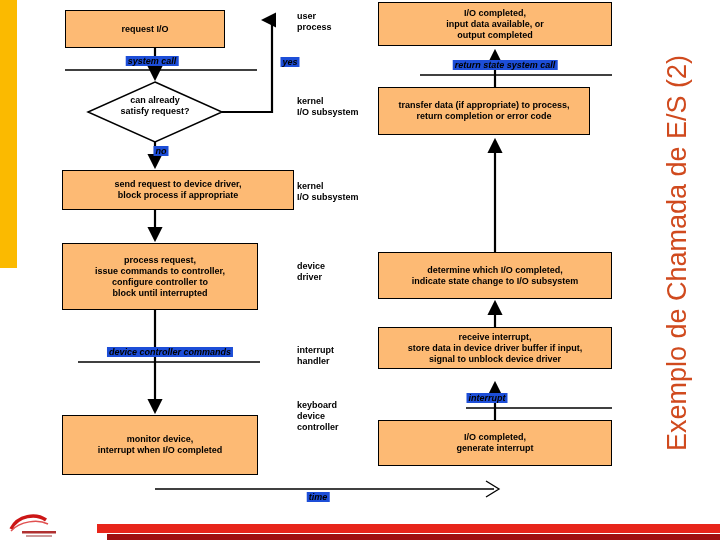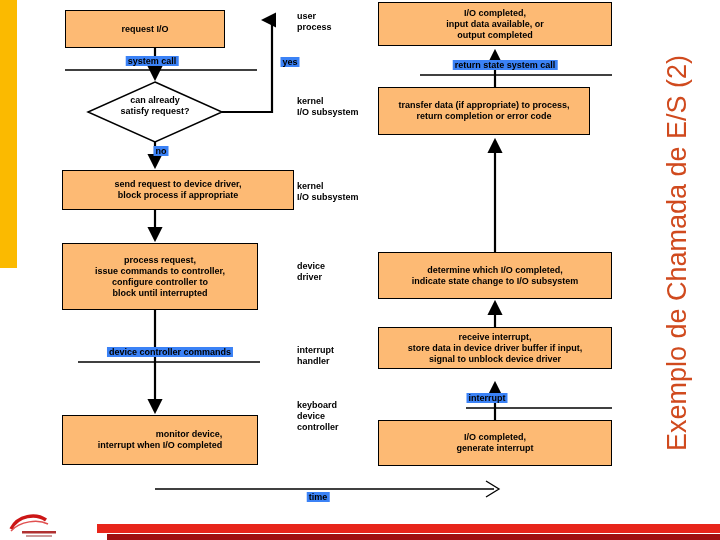--- a/index.html
+++ b/index.html
@@ -24,21 +24,21 @@
     line-height:11px; white-space:pre-line; color:#000;
   }
   .lane-label {
     position:absolute; font-size:9px; font-weight:bold; line-height:11px;
     white-space:pre-line; color:#000; text-align:left;
   }
   .edge-label {
     position:absolute; transform:translateX(-50%); font-size:9px; font-weight:bold;
     line-height:11px; color:#000; white-space:nowrap;
   }
-  .edge-label span { background:#3b82f6; padding:0 2px; }
+  .edge-label span { background:#1d4ed8; padding:0 2px;font-style:italic; }
   .footer-bar-1 { position:absolute; left:97px; top:524px; width:623px; height:9px; background:#e8251a; }
   .footer-bar-2 { position:absolute; left:107px; top:534px; width:613px; height:6px; background:#a01010; }
   .logo { position:absolute; left:8px; top:511px; }
 </style>
 </head>
 <body>
 
 <div class="slide">
 
   <div class="left-bar"></div>
@@ -72,21 +72,21 @@
     <polyline points="486,481 499,489 486,497" fill="none" stroke="#000" stroke-width="1.3"></polyline>
   </svg>
 
   <div class="box" style="left:65px; top:10px; width:160px; height:38px;">request I/O</div>
   <div class="box" style="left:62px; top:170px; width:232px; height:40px;">send request to device driver,
 block process if appropriate</div>
   <div class="box" style="left:62px; top:243px; width:196px; height:67px;">process request,
 issue commands to controller,
 configure controller to
 block until interrupted</div>
-  <div class="box" style="left:62px; top:415px; width:196px; height:50px;text-align:right;">monitor device,
+  <div class="box" style="left:62px; top:415px; width:196px; height:60px;">monitor device,
 interrupt when I/O completed</div>
 
   <div class="decision-text" style="left:98px; top:95px; width:114px;">can already
 satisfy request?</div>
 
   <div class="box" style="left:378px; top:2px; width:234px; height:44px;">I/O completed,
 input data available, or
 output completed</div>
   <div class="box" style="left:378px; top:87px; width:212px; height:48px;">transfer data (if appropriate) to process,
 return completion or error code</div>

